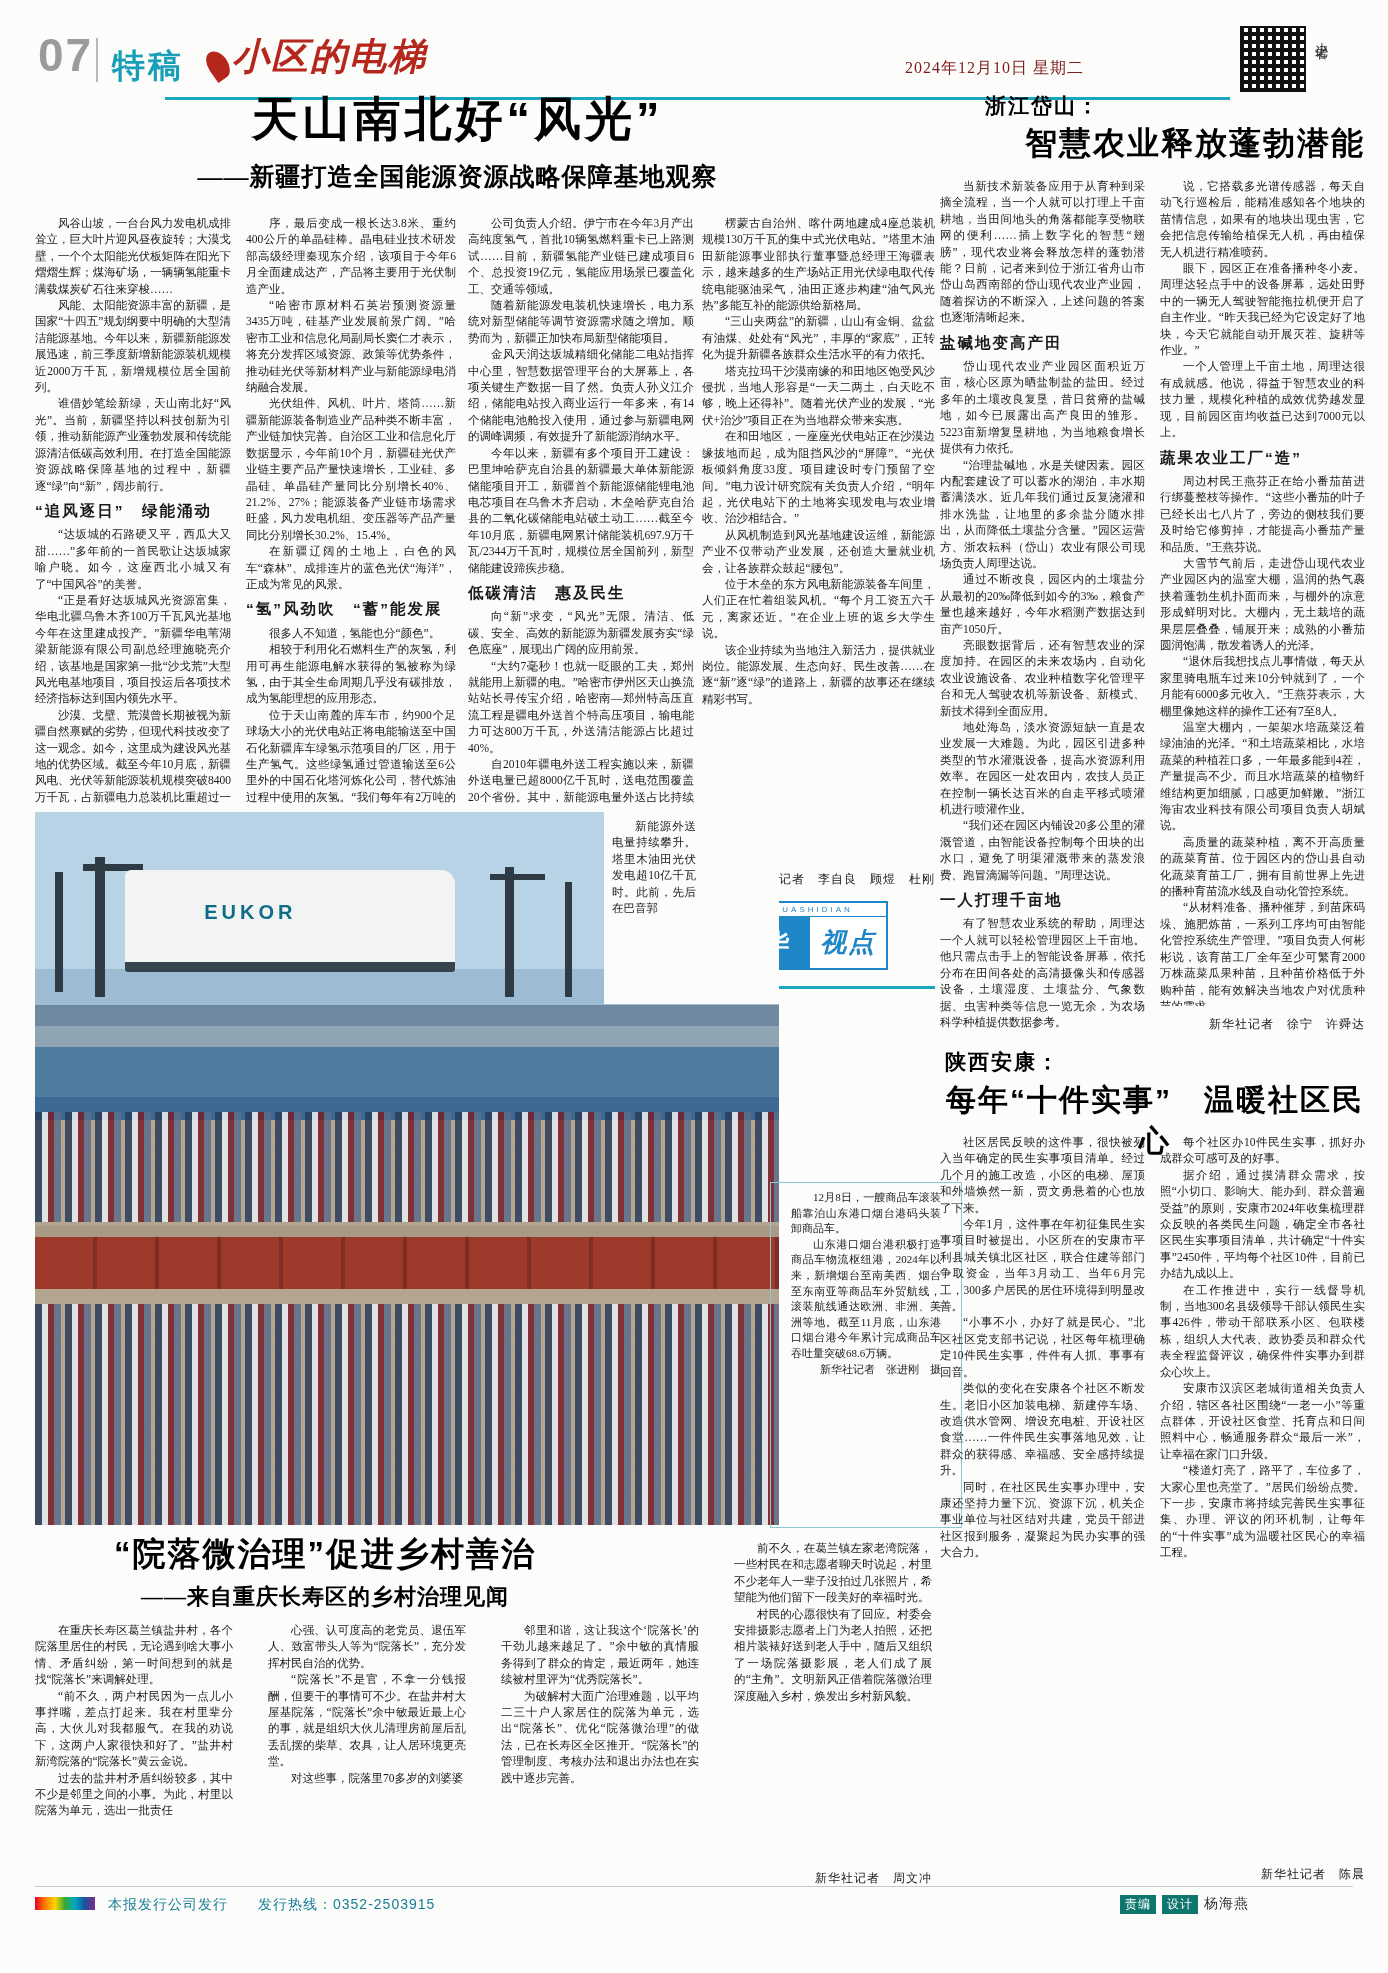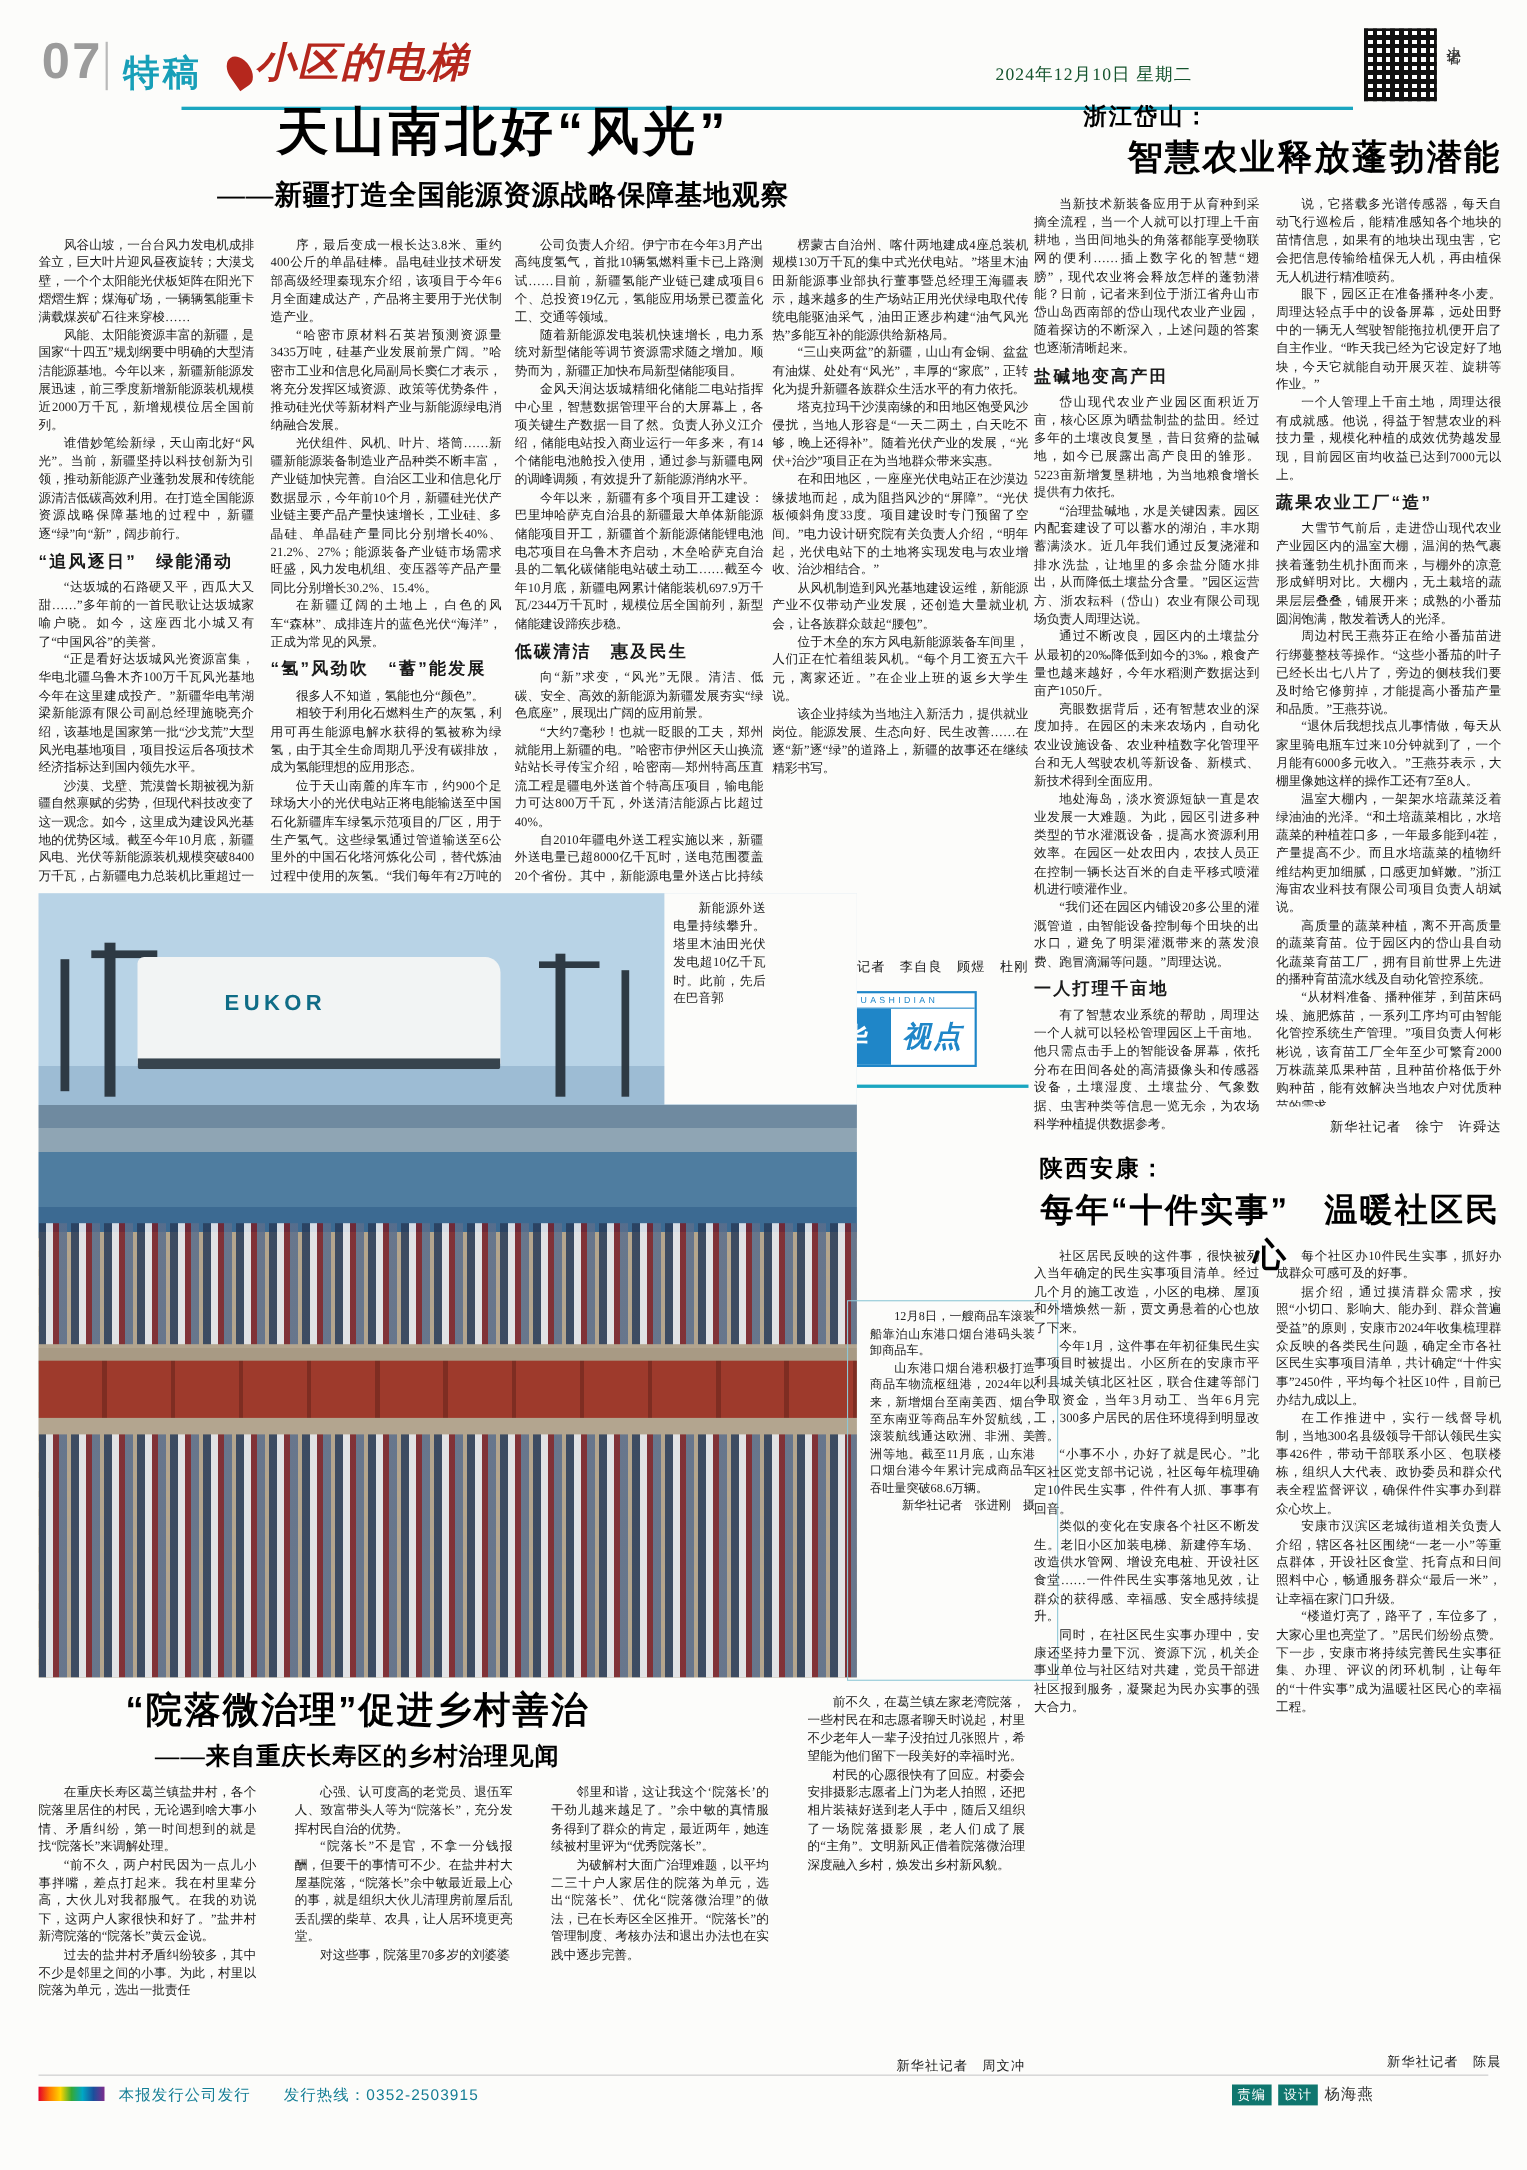--- a/index.html
+++ b/index.html
@@ -6,21 +6,21 @@
   .page{position:relative;width:1388px;height:1973px;background:#fcfcfa;margin:0 auto;overflow:hidden;
         font-family:"Liberation Serif","DejaVu Serif",serif;color:#1a1a1a;}
   .abs{position:absolute;}
   
   .pagenum{font-family:"Liberation Sans","DejaVu Sans",sans-serif;font-size:46px;color:#9b9b9b;font-weight:bold;letter-spacing:2px;}
   .hdr-bar{width:2px;height:44px;background:#b9b9b9;}
   .section{font-family:"Liberation Sans","DejaVu Sans",sans-serif;font-size:33px;color:#189fb8;font-weight:bold;letter-spacing:3px;}
   .masthead{font-size:37px;font-weight:bold;font-style:italic;color:#b5271d;letter-spacing:2px;}
   .flame{display:inline-block;width:20px;height:30px;background:#b5271d;border-radius:50% 50% 50% 0;transform:rotate(-35deg);margin-right:4px;vertical-align:middle;}
   .hdr-rule{height:3px;background:#1aa6c0;}
-  .date{font-size:16px;color:#14532d;letter-spacing:1px;}
+  .date{font-size:16px;color:#7f1d1d;letter-spacing:1px;}
   .qr{width:66px;height:66px;background:
       repeating-linear-gradient(0deg,#111 0 4px,transparent 4px 8px),
       repeating-linear-gradient(90deg,#111 0 4px,#fff 4px 8px);outline:2px solid #111;outline-offset:-2px;}
   .qr-label{writing-mode:vertical-rl;font-size:13px;color:#333;letter-spacing:2px;font-family:"Liberation Sans",sans-serif;}
   
   .headline-xl{font-size:47px;font-weight:bold;text-align:center;letter-spacing:4px;color:#000;
      font-family:"Liberation Sans","DejaVu Sans",sans-serif;}
   .subtitle{font-size:25px;font-weight:bold;text-align:center;letter-spacing:1px;color:#000;}
   .kicker{font-size:21px;font-weight:bold;color:#000;letter-spacing:2px;}
   .headline-md{font-size:30px;font-weight:bold;letter-spacing:2px;color:#000;font-family:"Liberation Sans","DejaVu Sans",sans-serif;}
@@ -175,22 +175,22 @@
       <p>地处海岛，淡水资源短缺一直是农业发展一大难题。为此，园区引进多种类型的节水灌溉设备，提高水资源利用效率。在园区一处农田内，农技人员正在控制一辆长达百米的自走平移式喷灌机进行喷灌作业。</p>
       <p>“我们还在园区内铺设20多公里的灌溉管道，由智能设备控制每个田块的出水口，避免了明渠灌溉带来的蒸发浪费、跑冒滴漏等问题。”周理达说。</p>
       <div class="subhead">一人打理千亩地</div>
       <p>有了智慧农业系统的帮助，周理达一个人就可以轻松管理园区上千亩地。他只需点击手上的智能设备屏幕，依托分布在田间各处的高清摄像头和传感器设备，土壤湿度、土壤盐分、气象数据、虫害种类等信息一览无余，为农场科学种植提供数据参考。</p>
     </div>
   <div class="abs col" style="left:1160px;top:178px;width:205px;height:828px;">
       <p>说，它搭载多光谱传感器，每天自动飞行巡检后，能精准感知各个地块的苗情信息，如果有的地块出现虫害，它会把信息传输给植保无人机，再由植保无人机进行精准喷药。</p>
       <p>眼下，园区正在准备播种冬小麦。周理达轻点手中的设备屏幕，远处田野中的一辆无人驾驶智能拖拉机便开启了自主作业。“昨天我已经为它设定好了地块，今天它就能自动开展灭茬、旋耕等作业。”</p>
       <p>一个人管理上千亩土地，周理达很有成就感。他说，得益于智慧农业的科技力量，规模化种植的成效优势越发显现，目前园区亩均收益已达到7000元以上。</p>
       <div class="subhead">蔬果农业工厂“造”</div>
+      <p>周边村民王燕芬正在给小番茄苗进行绑蔓整枝等操作。“这些小番茄的叶子已经长出七八片了，旁边的侧枝我们要及时给它修剪掉，才能提高小番茄产量和品质。”王燕芬说。</p>
       <p>大雪节气前后，走进岱山现代农业产业园区内的温室大棚，温润的热气裹挟着蓬勃生机扑面而来，与棚外的凉意形成鲜明对比。大棚内，无土栽培的蔬果层层叠叠，铺展开来；成熟的小番茄圆润饱满，散发着诱人的光泽。</p>
-      <p>周边村民王燕芬正在给小番茄苗进行绑蔓整枝等操作。“这些小番茄的叶子已经长出七八片了，旁边的侧枝我们要及时给它修剪掉，才能提高小番茄产量和品质。”王燕芬说。</p>
       <p>“退休后我想找点儿事情做，每天从家里骑电瓶车过来10分钟就到了，一个月能有6000多元收入。”王燕芬表示，大棚里像她这样的操作工还有7至8人。</p>
       <p>温室大棚内，一架架水培蔬菜泛着绿油油的光泽。“和土培蔬菜相比，水培蔬菜的种植茬口多，一年最多能到4茬，产量提高不少。而且水培蔬菜的植物纤维结构更加细腻，口感更加鲜嫩。”浙江海宙农业科技有限公司项目负责人胡斌说。</p>
       <p>高质量的蔬菜种植，离不开高质量的蔬菜育苗。位于园区内的岱山县自动化蔬菜育苗工厂，拥有目前世界上先进的播种育苗流水线及自动化管控系统。</p>
       <p>“从材料准备、播种催芽，到苗床码垛、施肥炼苗，一系列工序均可由智能化管控系统生产管理。”项目负责人何彬彬说，该育苗工厂全年至少可繁育2000万株蔬菜瓜果种苗，且种苗价格低于外购种苗，能有效解决当地农户对优质种苗的需求。</p>
     </div>
   <div class="abs byline" style="left:1160px;top:1008px;width:205px;">新华社记者　徐宁　许舜达</div>
 
   <div class="abs kicker" style="left:945px;top:1048px;">陕西安康：</div>
   <div class="abs headline-md" style="left:940px;top:1080px;width:430px;text-align:center;">每年“十件实事”　温暖社区民心</div>
   <div class="abs col" style="left:940px;top:1134px;width:205px;height:748px;">

